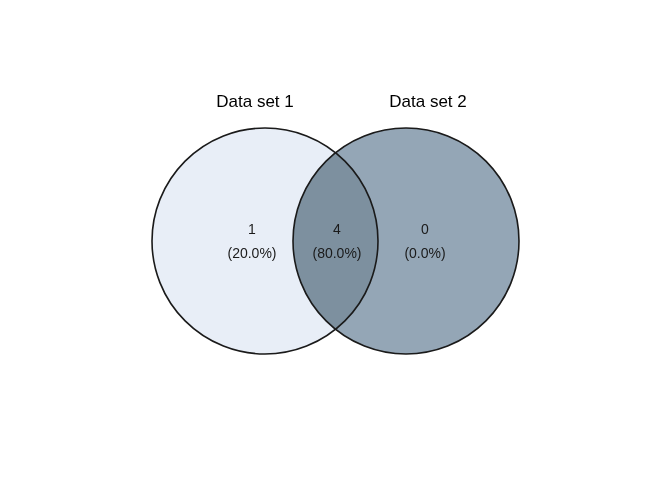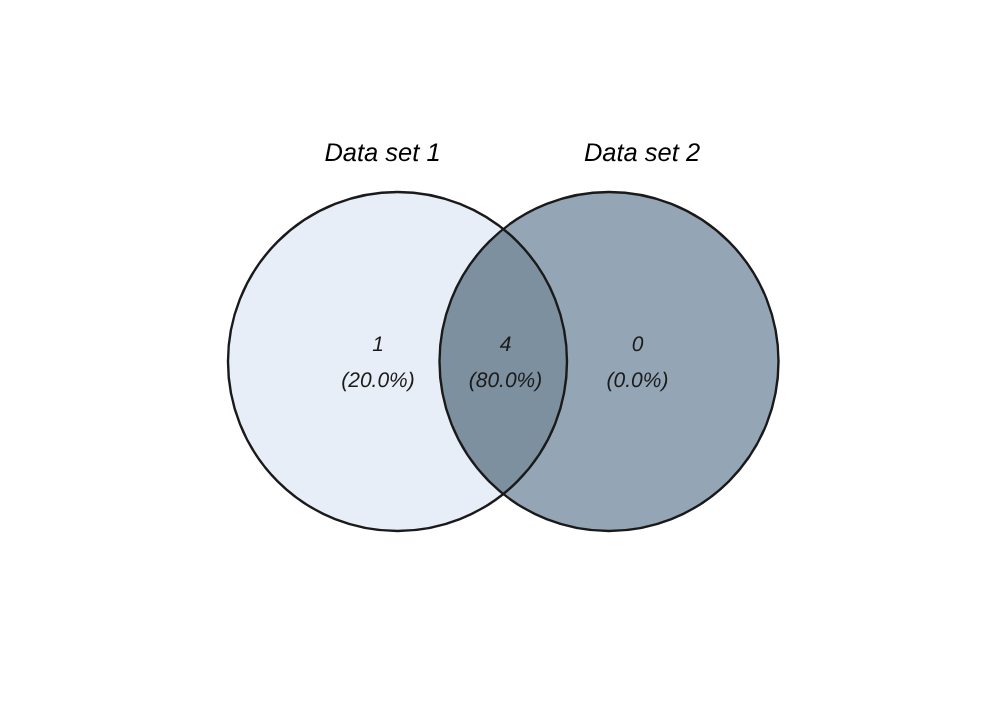--- a/index.html
+++ b/index.html
@@ -12,21 +12,20 @@
     height: 480px;
     background: #ffffff;
     font-family: "Liberation Sans", sans-serif;
     overflow: hidden;
   }
   #venn-figure {
     position: relative;
     width: 672px;
     height: 480px;
     background: #a21caf;
-    font-style: italic;
   }
   #venn-svg {
     position: absolute;
     top: 0;
     left: 0;
     width: 672px;
     height: 480px;
     display: block;
   }
   .set-title {

